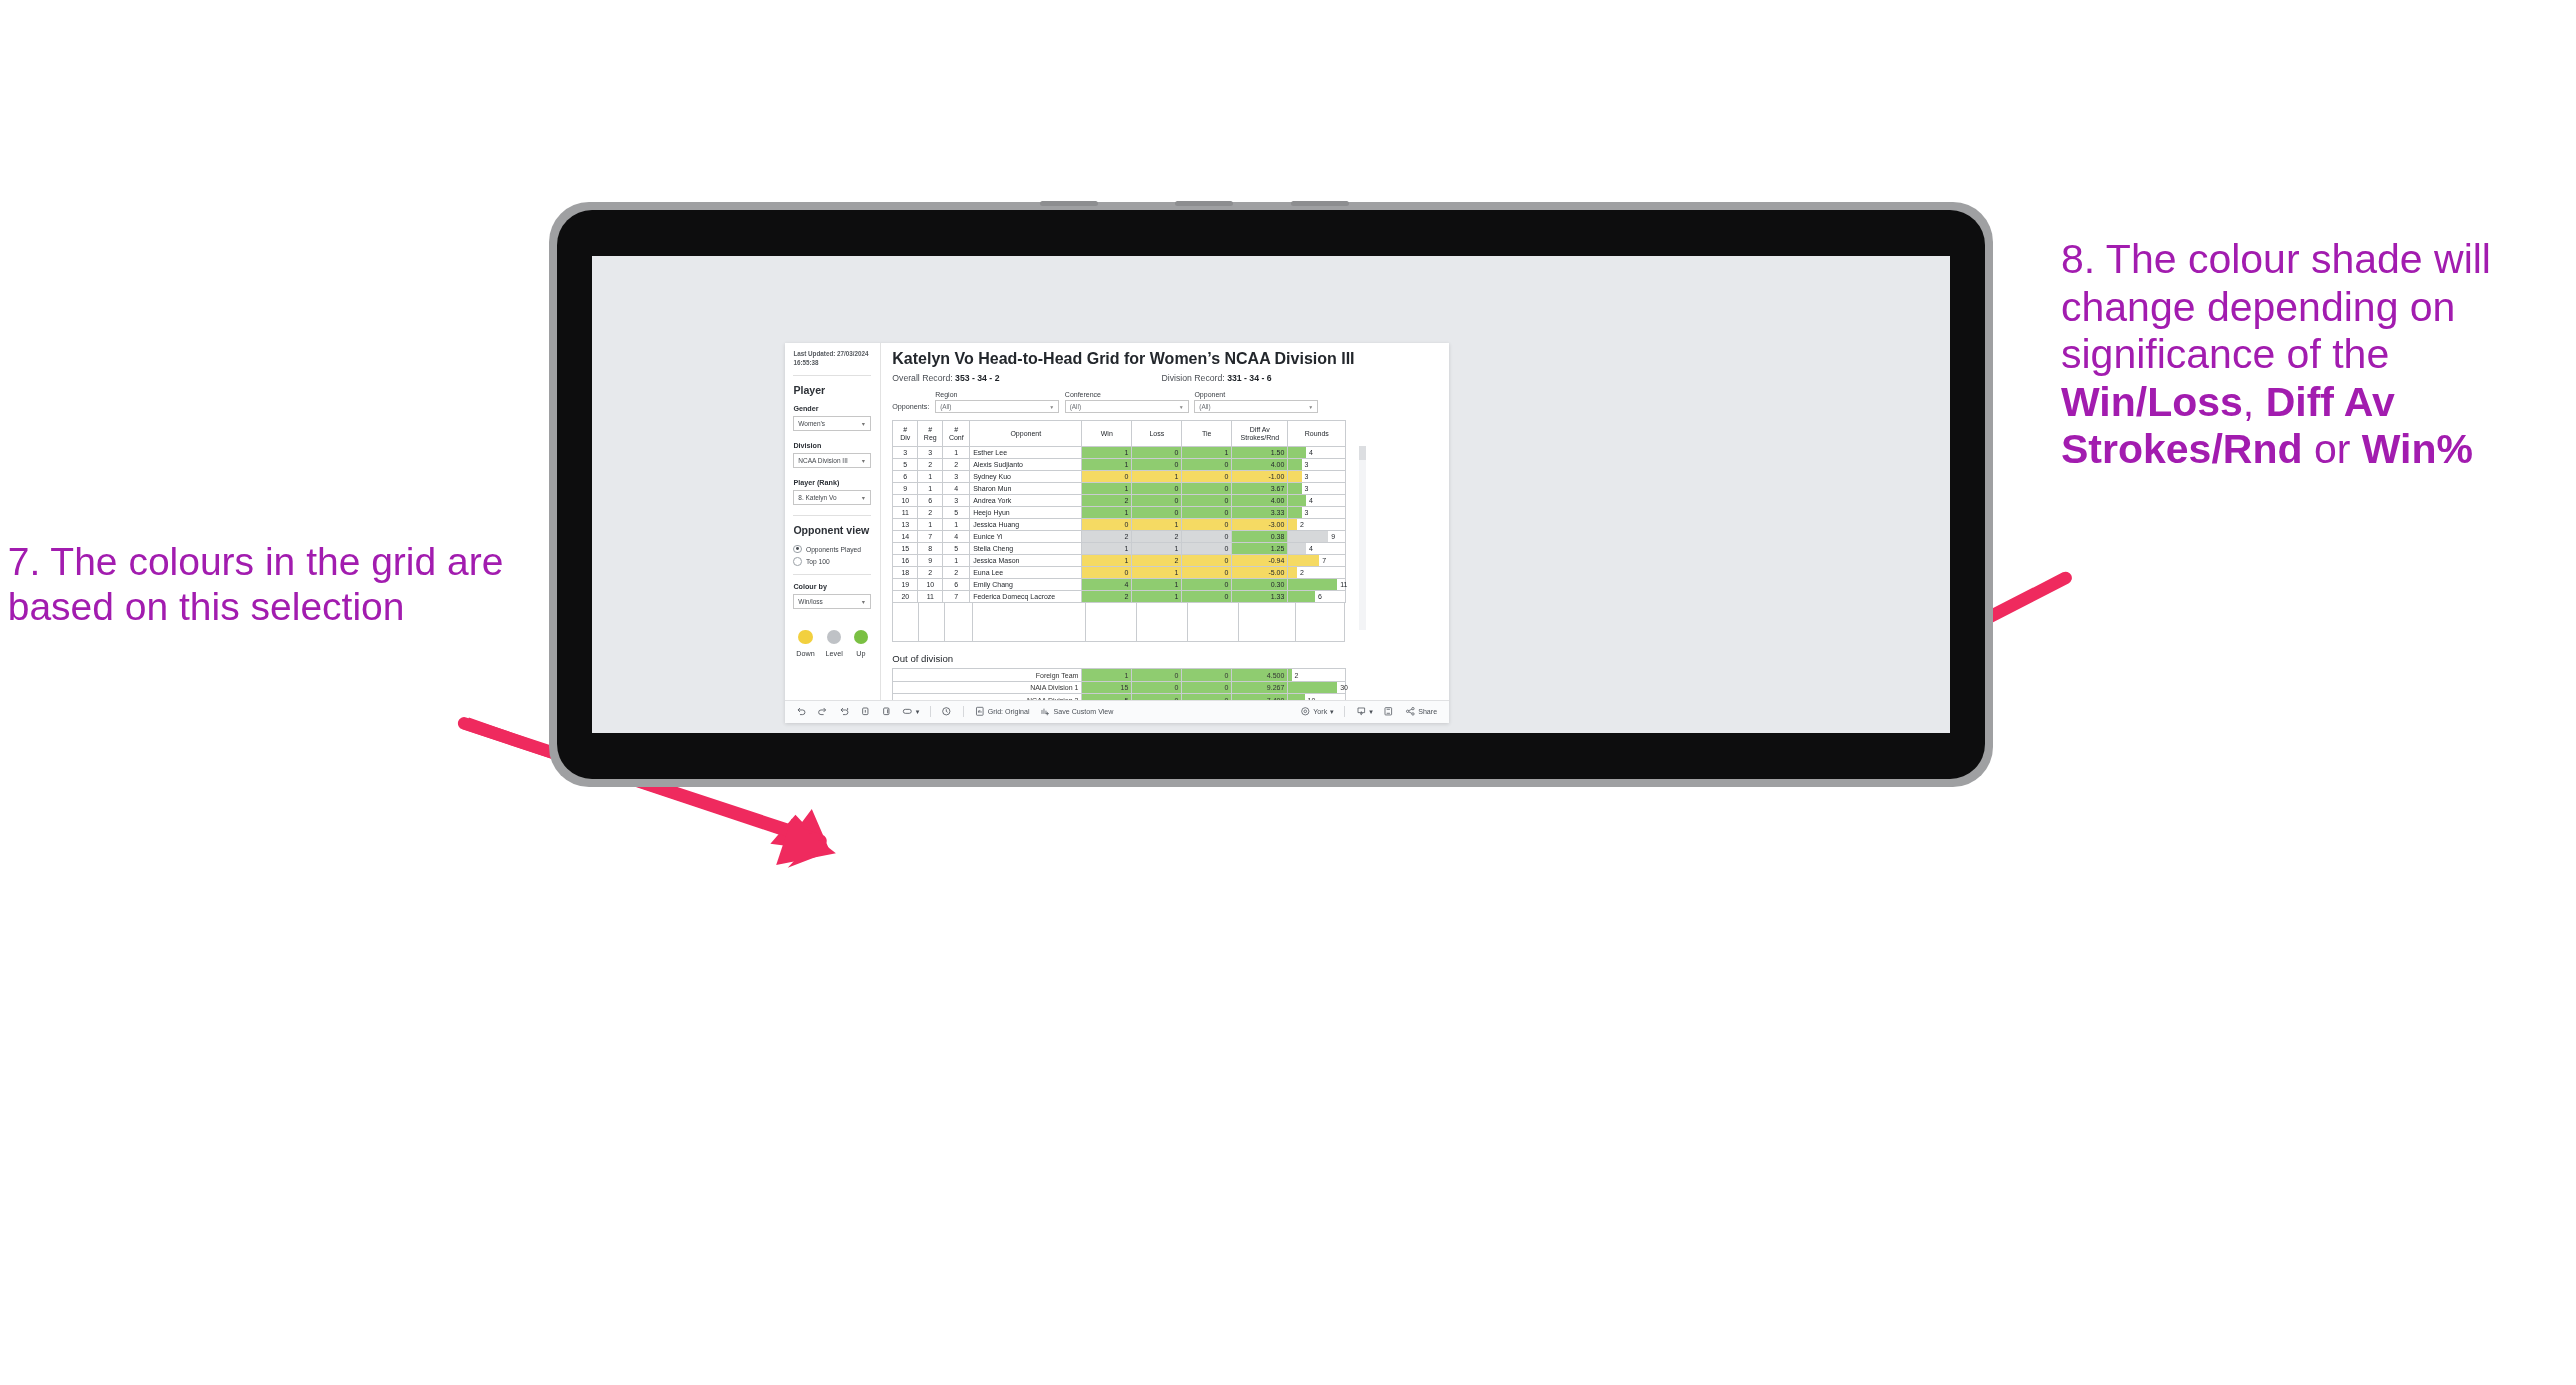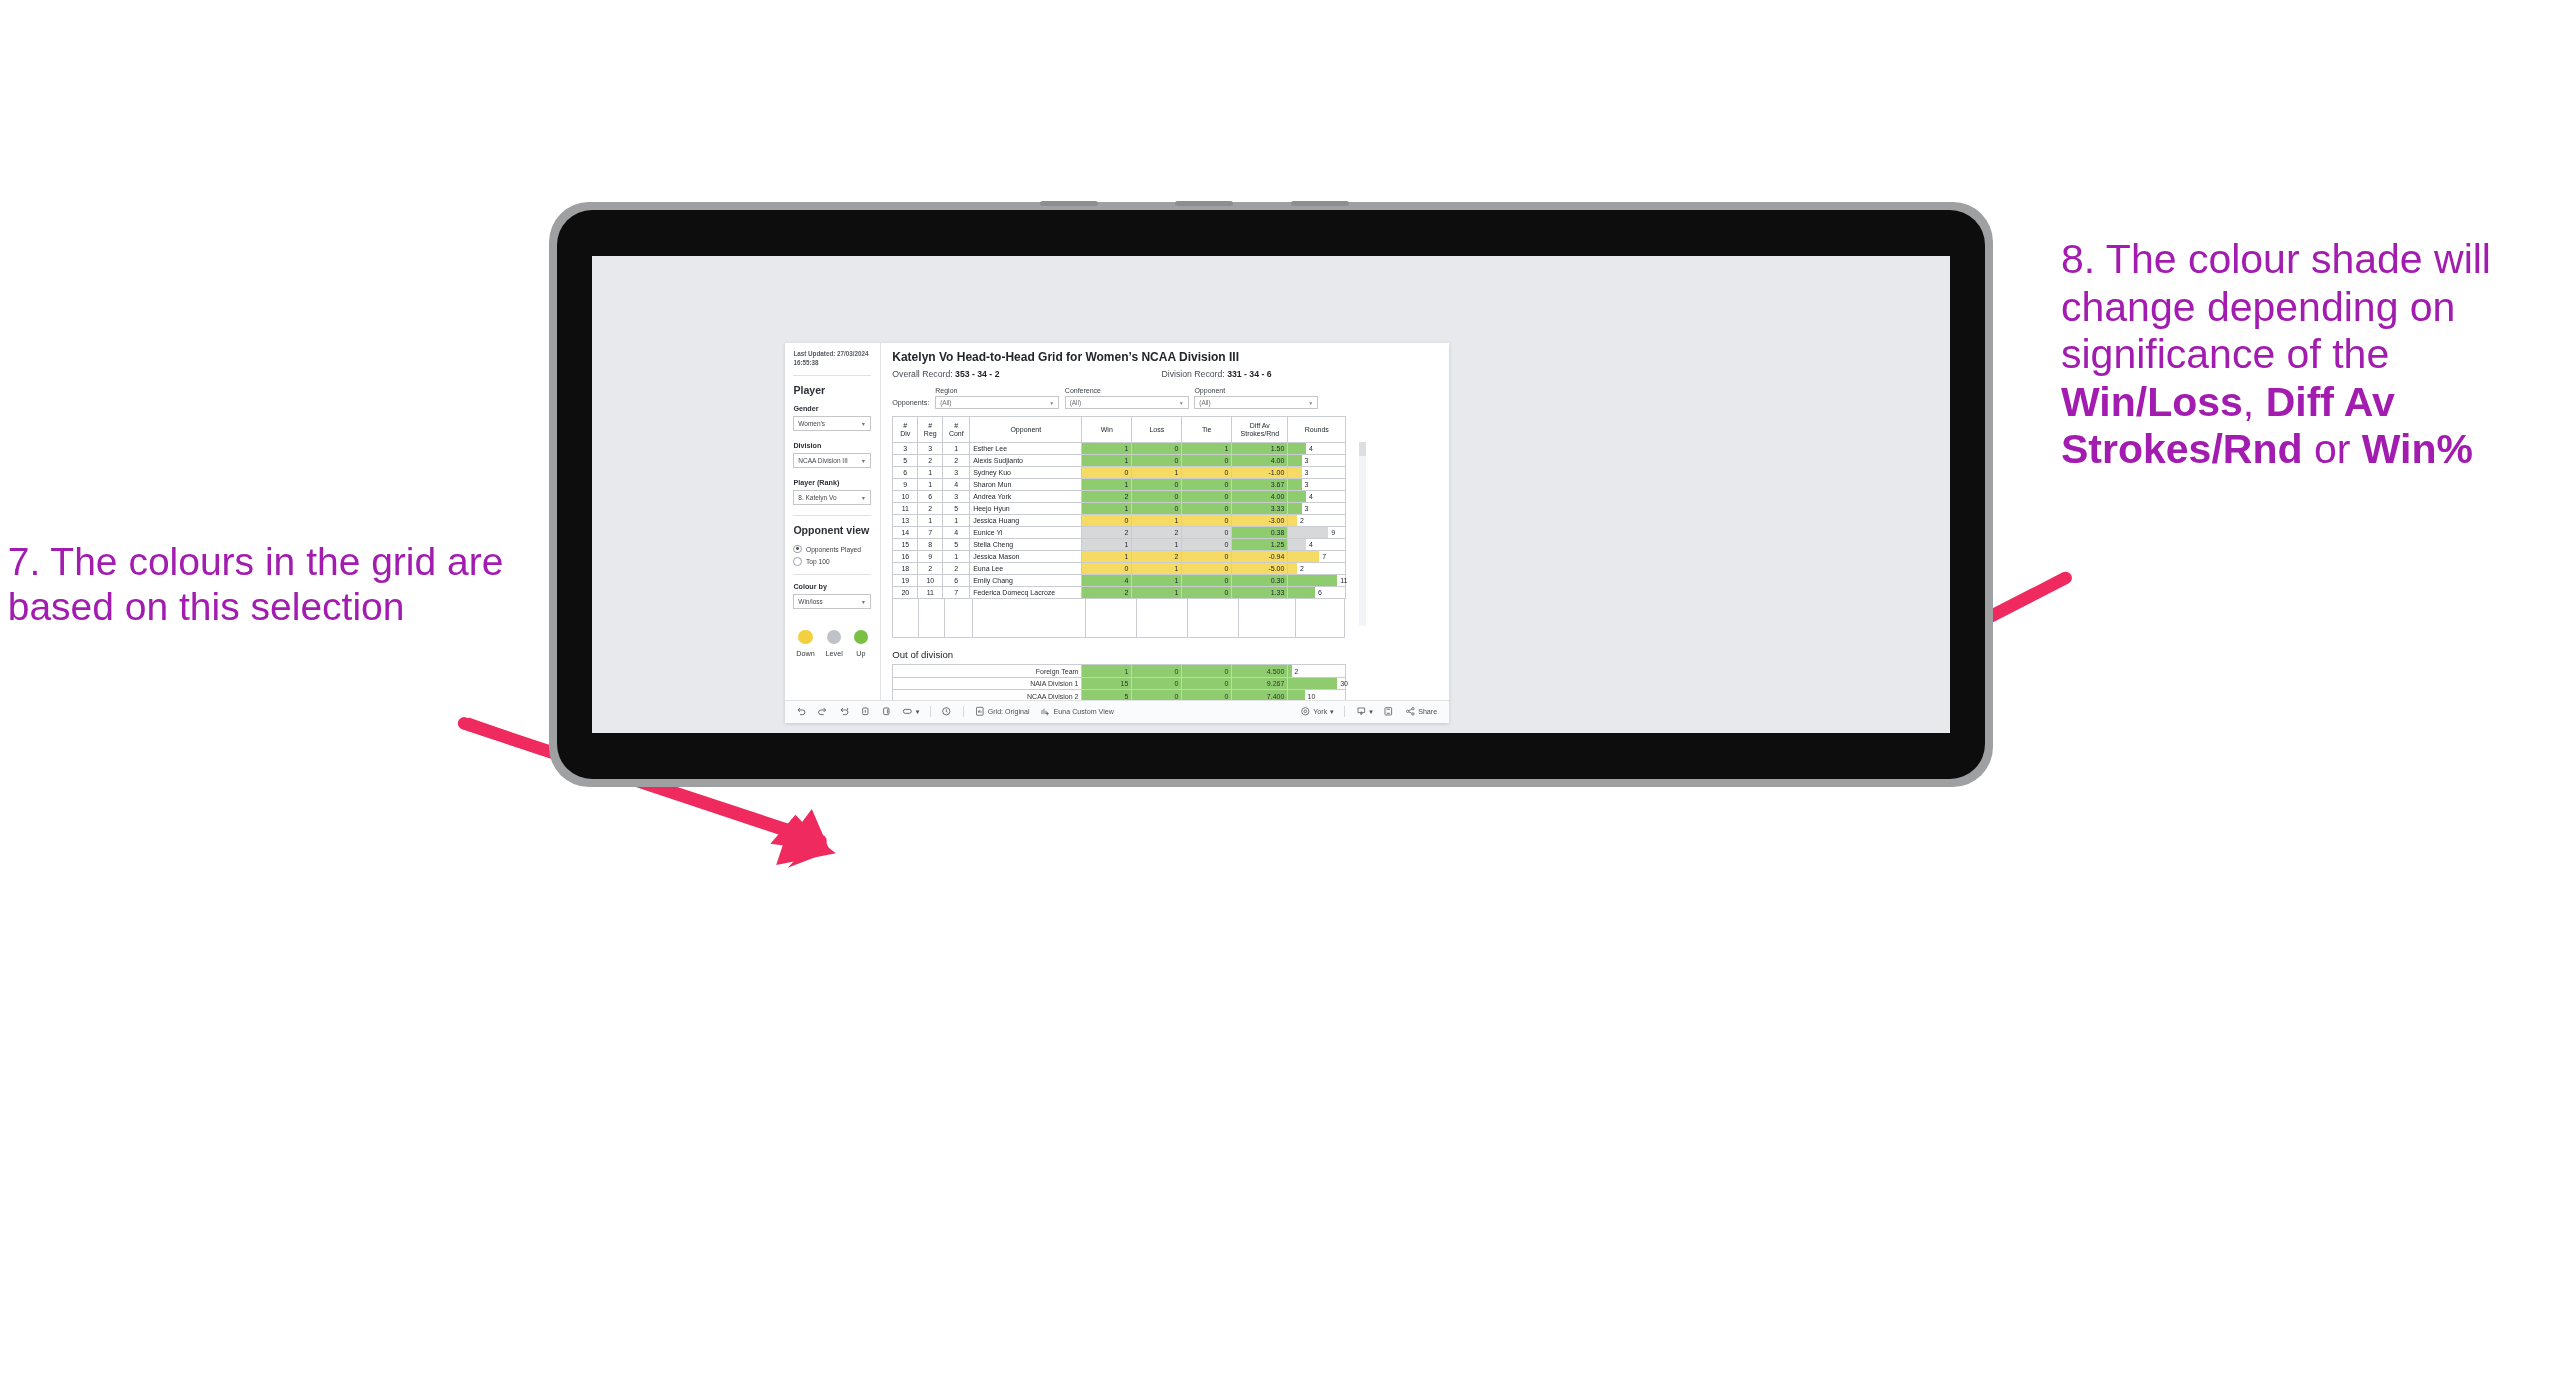--- a/index.html
+++ b/index.html
@@ -46,21 +46,21 @@
   .sel .car{position:absolute;right:3.9px;font-size:5.3px;color:#777;}
   .radio-row{display:flex;align-items:center;gap:3.9px;margin-bottom:3.9px;font-size:6.7px;color:#3a3e44;cursor:pointer;}
   .rb{width:6.7px;height:6.7px;border:1px solid #9aa0a6;border-radius:50%;background:#fff;position:relative;flex:0 0 auto;}
   .rb.on:after{content:"";position:absolute;left:1.3px;top:1.3px;width:2.9px;height:2.9px;border-radius:50%;background:#4a4f55;}
   .legend{display:flex;justify-content:space-between;margin-top:21px;padding:0 2.9px;}
   .lg{display:flex;flex-direction:column;align-items:center;gap:4.8px;}
   .dot{width:14.4px;height:14.4px;border-radius:50%;}
   .lg span{font-size:7.2px;color:#33373c;}
   
   .main{flex:1;padding:7.7px 9.6px 0 11.6px;box-sizing:border-box;overflow:hidden;position:relative;}
-  .m-title{font-size:12px;font-weight:bold;color:#23272c;margin-bottom:4.8px;}
+  .m-title{font-size:16px;font-weight:bold;color:#23272c;margin-bottom:4.8px;}
   .rec-row{display:flex;font-size:8.7px;color:#4a4e54;margin-bottom:7.7px;}
   .rec-row b{color:#1d2126;}
   .rec2{margin-left:162px;}
   .opp-row{display:flex;align-items:flex-end;gap:5.8px;margin-bottom:6.7px;}
   .opp-lbl{font-size:7.2px;color:#3c4046;padding-bottom:1.9px;}
   .opp-f{display:flex;flex-direction:column;}
   .opp-f .fl2{font-size:7px;color:#3c4046;margin-bottom:1.9px;}
   .opp-sel{width:114px;height:11.6px;border:1px solid #c6c6c6;background:#fff;font-size:6.4px;color:#6a6e73;display:flex;align-items:center;padding:0 3.9px;position:relative;cursor:pointer;}
   .opp-sel .car{position:absolute;right:3.9px;font-size:5px;color:#888;}
   
@@ -538,21 +538,21 @@
                 </span>
                 <span>Grid: Original</span>
               </span>
             <span class="tb-it">
                 <span class="tb-ic">
                   <svg width="10.6" height="10.6" viewBox="0 0 16 16" fill="none" stroke="#555a61" stroke-width="1.2">
                     <path d="M3 12V6M6 12V4M9 12V7"></path>
                     <path d="M11 9v5M8.5 11.5h5" stroke-width="1.2"></path>
                   </svg>
                 </span>
-                <span>Euna Custom View</span>
+                <span>Save Custom View</span>
               </span>
             <span class="tb-sp"></span>
             <span class="tb-it">
                 <span class="tb-ic">
                   <svg width="10.6" height="10.6" viewBox="0 0 16 16" fill="none" stroke="#555a61" stroke-width="1.2">
                     <circle cx="8" cy="8" r="5.5"></circle>
                     <circle cx="8" cy="8" r="2"></circle>
                   </svg>
                 </span>
                 <span>York</span>

